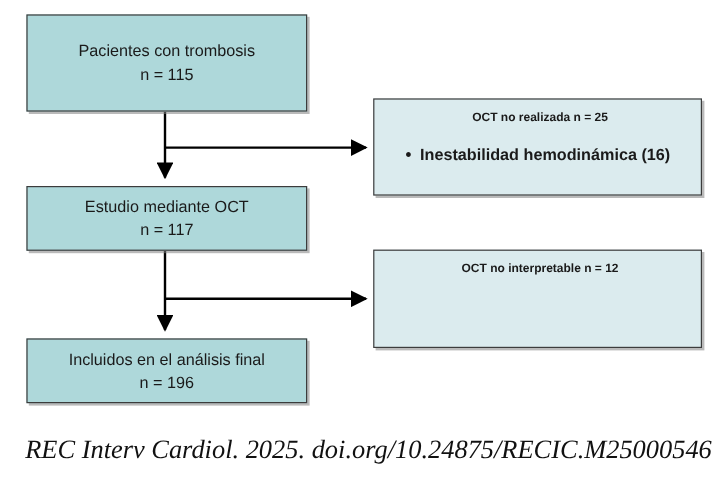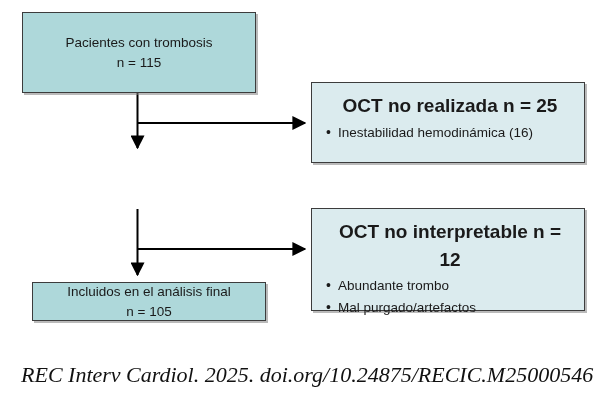--- a/index.html
+++ b/index.html
@@ -50,26 +50,27 @@
   .box.side {
     background: #dbebee;
     padding: 9px 10px 8px 14px;
     font-size: 13.5px;
     line-height: 1.45;
   }
   .box.side .side-title {
     font-weight: bold;
     text-align: center;
     margin-bottom: 3px;
-    font-size: 19px;
+    font-size: 10px;
   }
   .box.side ul {
     list-style: none;
-    margin: 0;
+    margin: 12px;
     padding: 0;
+    font-weight: bold;
   }
   .box.side ul li {
     position: relative;
     padding-left: 12px;
     margin: 2px 0;
     white-space: nowrap;
   }
   .box.side ul li::before {
     content: "\2022";
     position: absolute;
@@ -78,23 +79,23 @@
     font-size: 14px;
   }
 
   .line-em {
     font-style: italic;
   }
 
   
   #box-pacientes   { left: 22px;  top: 12px;  width: 234px; height: 81px; }
   #box-estudio     { left: 22px;  top: 155px; width: 234px; height: 54px; }
-  #box-incluidos   { left: 32px;  top: 282px; width: 234px; height: 39px; text-align: center; }
+  #box-incluidos   { left: 22px;  top: 282px; width: 234px; height: 54px; text-align: center; }
   #box-no-realizada    { left: 311px; top: 82px;  width: 274px; height: 81px; }
-  #box-no-interpretable{ left: 311px; top: 208px; width: 274px; height: 103px; }
+  #box-no-interpretable{ left: 311px; top: 208px; width: 274px; height: 82px; }
 
   
   #citation {
     position: absolute;
     left: 21px;
     top: 362px;
     font-family: "Liberation Serif", serif;
     font-style: italic;
     font-size: 22px;
     color: #111111;
@@ -120,36 +121,36 @@
     <line x1="137.5" y1="209" x2="137.5" y2="275" stroke="#000000" stroke-width="2" marker-end="url(#arrow)"></line>
 
     <line x1="137.5" y1="249" x2="305" y2="249" stroke="#000000" stroke-width="2" marker-end="url(#arrow)"></line>
   </svg>
 
   <div class="box main" id="box-pacientes">
     <div>Pacientes con trombosis</div>
     <div>n = 115</div>
   </div>
 
+  <div class="box main" id="box-estudio">
+    <div>Estudio mediante OCT</div>
+    <div>n = 117</div>
+  </div>
 
   <div class="box main" id="box-incluidos">
     <div>Incluidos en el análisis final</div>
-    <div>n = 105</div>
+    <div>n = 196</div>
   </div>
 
   <div class="box side" id="box-no-realizada">
     <div class="side-title">OCT no realizada n = 25</div>
     <ul>
       <li>Inestabilidad hemodinámica (16)</li>
     </ul>
   </div>
 
   <div class="box side" id="box-no-interpretable">
     <div class="side-title">OCT no interpretable n = 12</div>
-    <ul>
-      <li>Abundante trombo</li>
-      <li>Mal purgado/artefactos</li>
-    </ul>
   </div>
 
   <div id="citation">REC Interv Cardiol. 2025. doi.org/10.24875/RECIC.M25000546</div>
 
 </div>
 
 </body></html>

